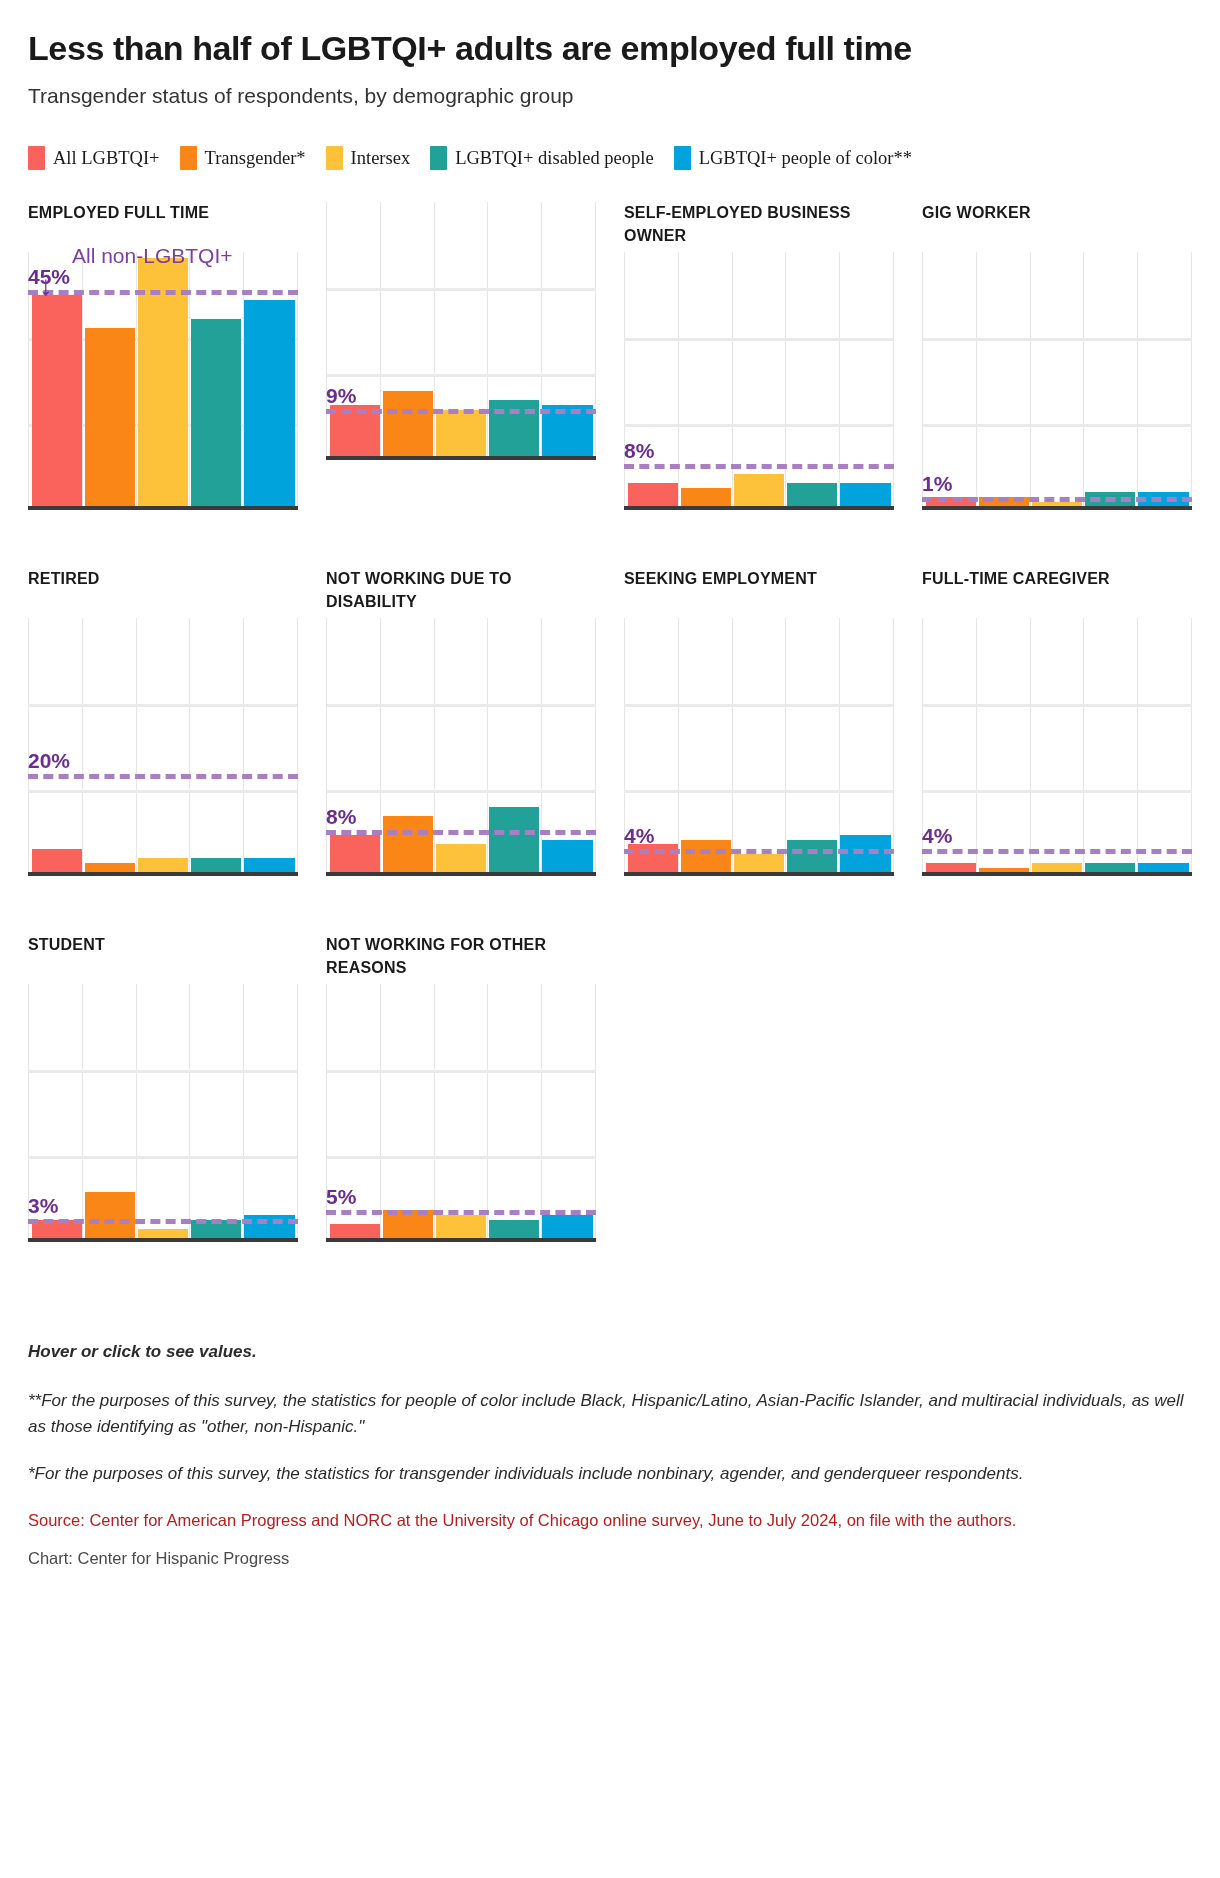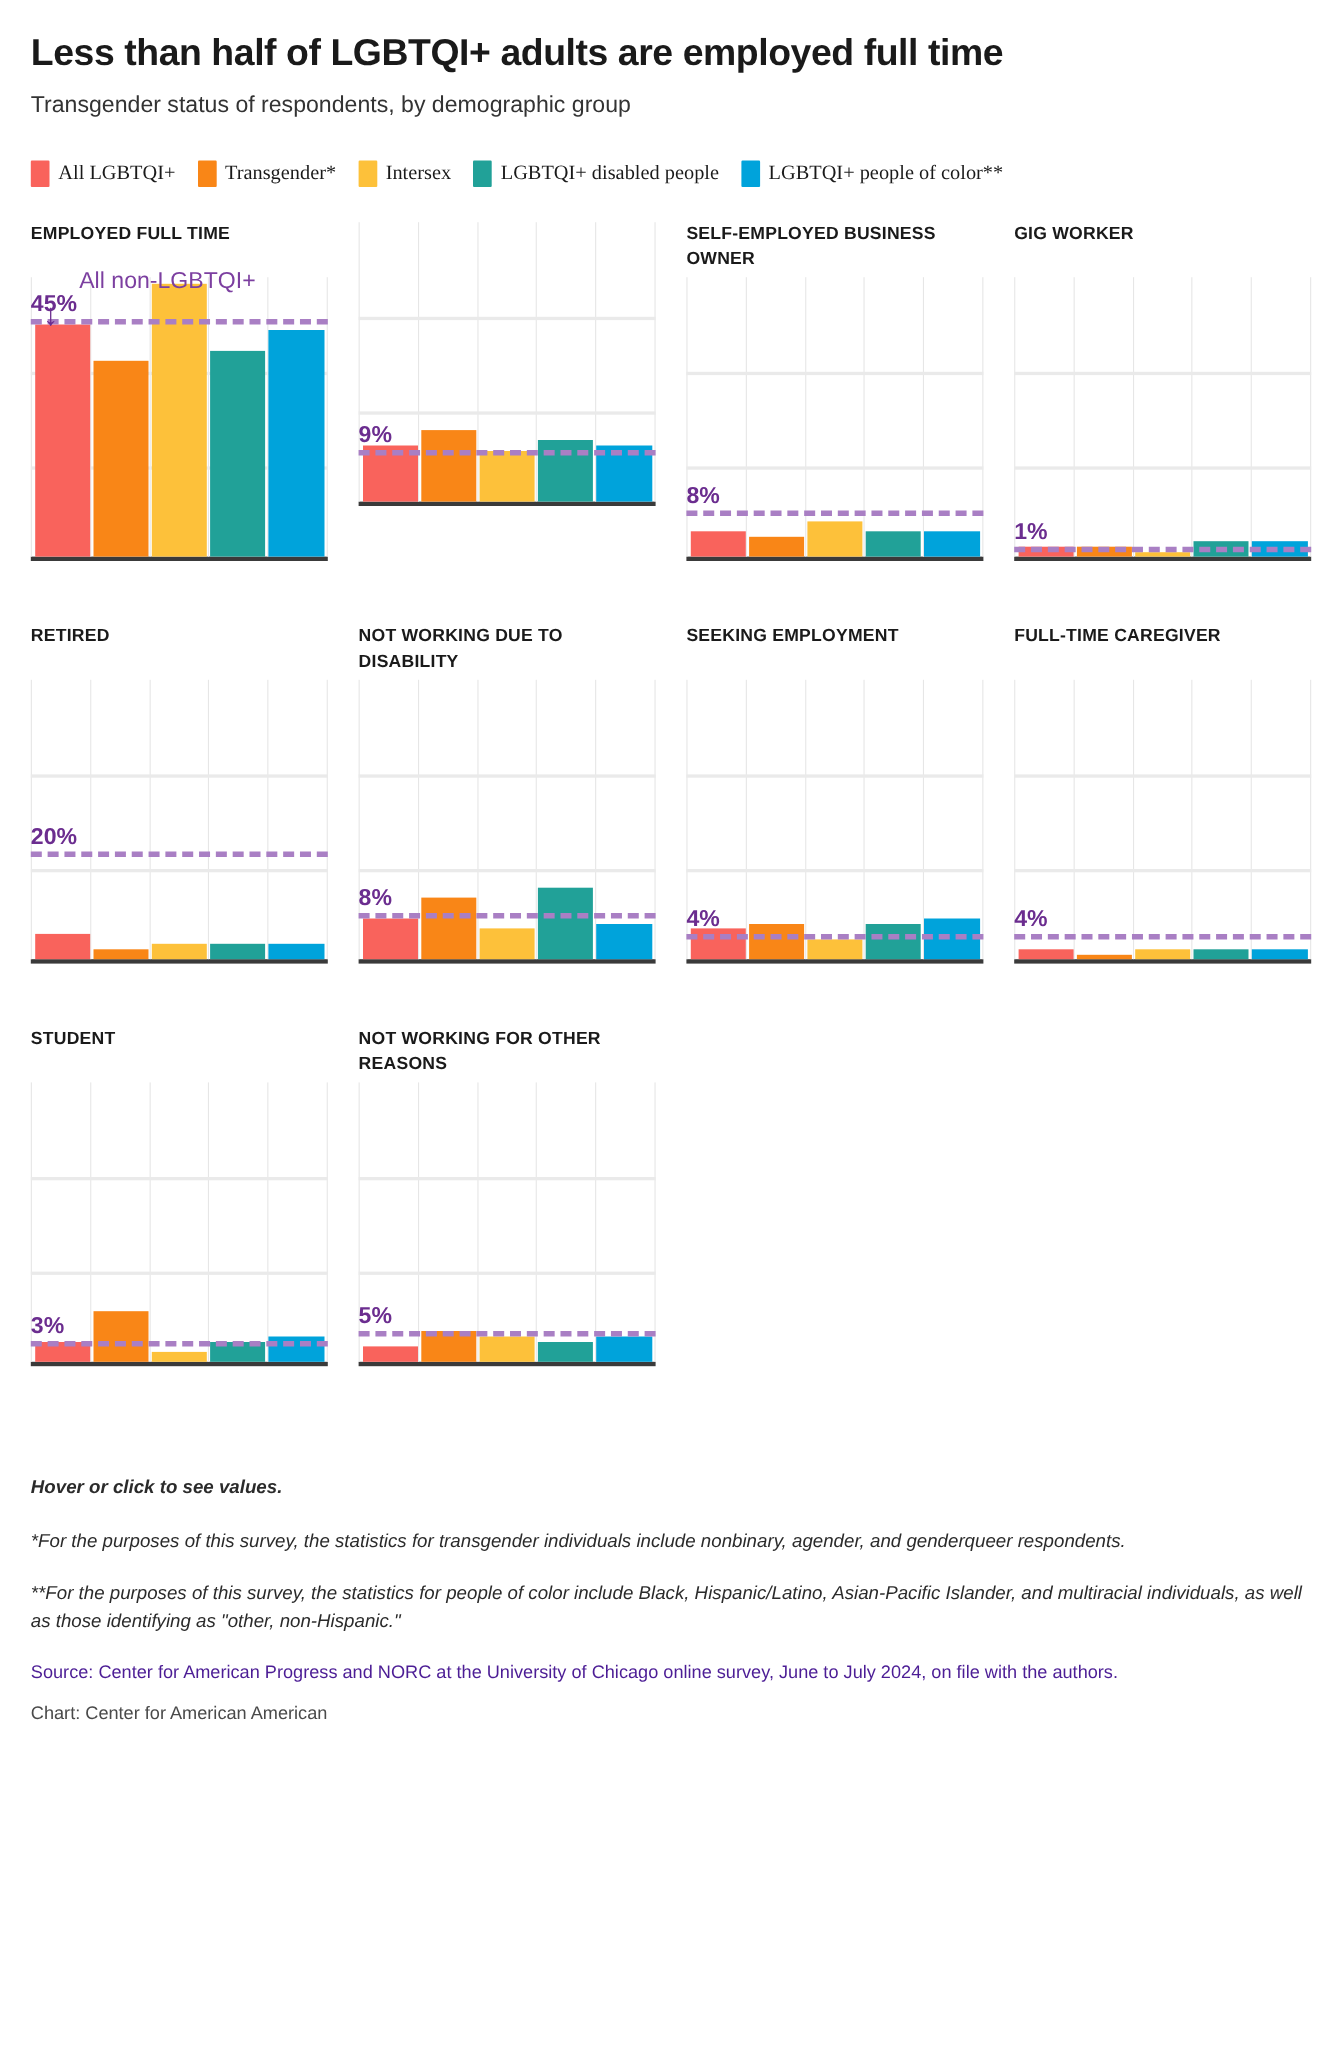--- a/index.html
+++ b/index.html
@@ -162,21 +162,21 @@
   .note {
     font-size: 17px;
     font-style: italic;
     line-height: 1.48;
     color: #2b2b2b;
     margin-bottom: 22px;
   }
   .source {
     font-size: 16.5px;
     line-height: 1.46;
-    color: #4c1d95;
+    color: #b91c1c;
     margin-bottom: 14px;
   }
   .credit {
     font-size: 16.5px;
     line-height: 1.46;
     color: #4a4a4a;
     padding-bottom: 14px;
   }
 </style>
 </head>
@@ -458,19 +458,19 @@
           </div>
           <div class="refline" style="bottom: 23.4545px;"></div>
           <div class="reflabel" style="bottom: 29.4545px;">5%</div>
         </div>
         <div style="height: 58px;"></div>
       </div>
     </div>
 
   <div class="footer">
     <div class="hoverhint">Hover or click to see values.</div>
+    <div class="note">**For the purposes of this survey, the statistics for people of color include Black, Hispanic/Latino, Asian-Pacific Islander, and multiracial individuals, as well as those identifying as "other, non-Hispanic."</div>
     <div class="note">*For the purposes of this survey, the statistics for transgender individuals include nonbinary, agender, and genderqueer respondents.</div>
-    <div class="note">**For the purposes of this survey, the statistics for people of color include Black, Hispanic/Latino, Asian-Pacific Islander, and multiracial individuals, as well as those identifying as "other, non-Hispanic."</div>
     <div class="source">Source: Center for American Progress and NORC at the University of Chicago online survey, June to July 2024, on file with the authors.</div>
-    <div class="credit">Chart: Center for American American</div>
+    <div class="credit">Chart: Center for Hispanic Progress</div>
   </div>
 
 </div>
 
 </body></html>

